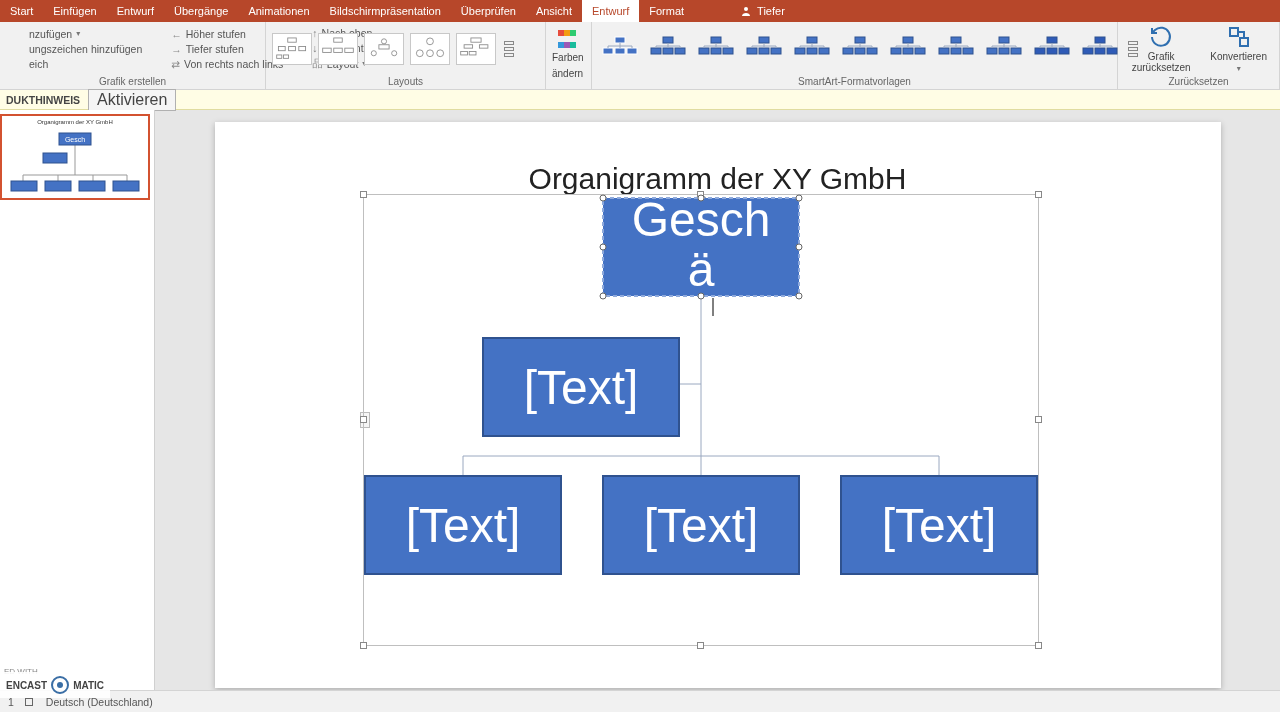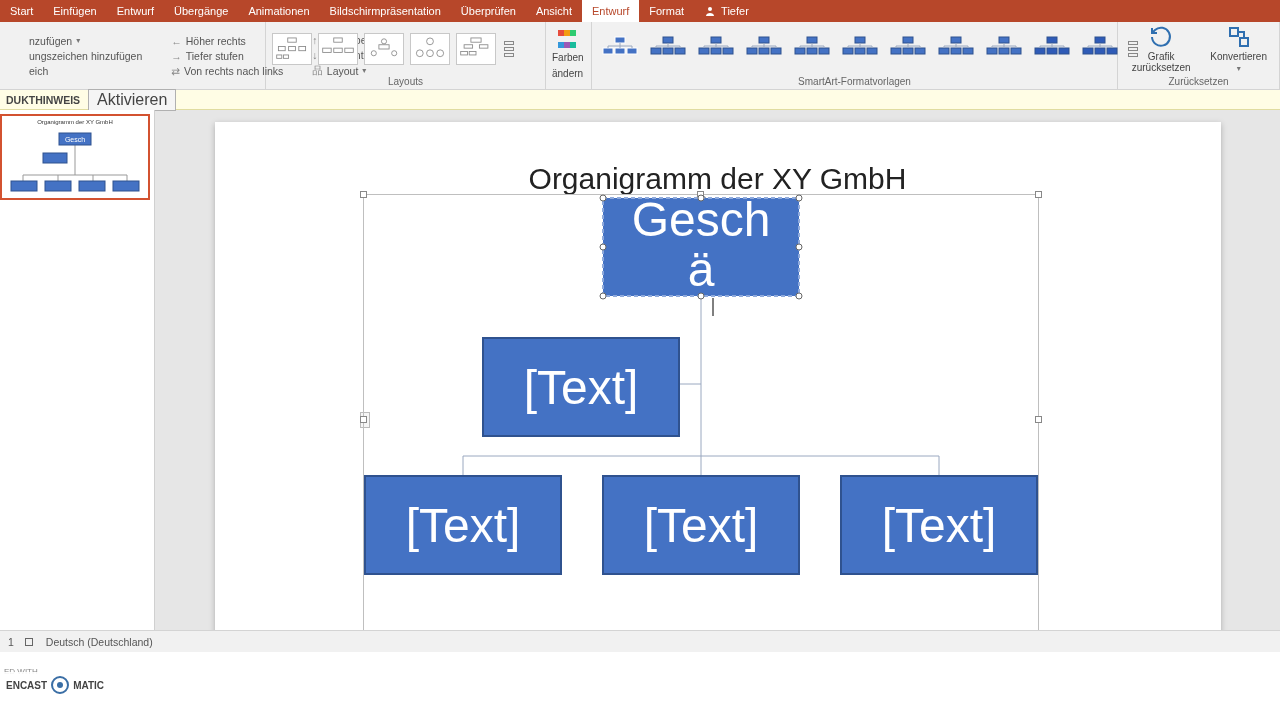--- a/index.html
+++ b/index.html
@@ -1,18 +1,18 @@
 <!DOCTYPE html>
 <html><head>
 <meta charset="utf-8">
 <style>
 * { margin: 0; padding: 0; box-sizing: border-box; font-family: "Segoe UI", Arial, sans-serif; }
 html, body { width: 1280px; height: 720px; overflow: hidden; background: #fff; }
 
-.titlebar { height: 22px; background: #b7472a; color: #fff; display: flex; align-items: stretch; font-size: 11px; }
+.titlebar { height: 22px; background: #b7472a; color: #fff; display: flex; align-items: stretch; font-size: 11px; gap: 36px; }
 .tabs { display: flex; height: 100%; }
 .tab { padding: 0 10px; display: flex; align-items: center; color: #fff; cursor: pointer; }
 .tab.active { background: #fff; color: #b7472a; }
 .tell-me { display: flex; align-items: center; gap: 5px; padding: 0 10px; color: #fff; flex: 1; }
 .tell-me svg { width: 12px; height: 12px; }
 .share { display: flex; align-items: center; gap: 5px; padding: 0 10px; }
 
 .ribbon { height: 68px; background: #f1f1f1; border-bottom: 1px solid #d4d4d4; display: flex; font-size: 11px; color: #444; }
 .group { border-right: 1px solid #d4d4d4; display: flex; flex-direction: column; }
 .group-body { flex: 1; display: flex; align-items: center; padding: 2px 6px; gap: 6px; }
@@ -35,21 +35,21 @@
 .style-thumb svg { width:40px; height:26px; }
 .style-more { width: 14px; display:flex; flex-direction:column; gap:2px; align-items:center; justify-content:center;}
 .style-more div{width:10px;height:4px;border:1px solid #888;}
 
 .big-btn { display:flex; flex-direction:column; align-items:center; justify-content:center; gap:2px; padding:0 6px; font-size:10px; color:#444; text-align:center; }
 .big-btn svg{width:24px;height:24px;}
 
 .notice { height: 20px; background: #fffde5; border-bottom: 1px solid #e0dca0; display:flex; align-items:center; font-size:10.5px; color:#444; padding: 0 6px; gap:8px;}
 .notice .btn { border:1px solid #b0b0b0; padding:1px 8px; background:#f5f5f5; font-size:16px; }
 
-.work { display:flex; height: 520px; background:#e6e6e6; }
+.work { display:flex; height: 580px; background:#e6e6e6; }
 .thumbs { width: 155px; background:#fff; border-right:1px solid #d0d0d0; padding: 4px 0 0 0; overflow:hidden;}
 .thumb { margin: 0 4px 6px 0; border:2px solid #d35230; background:#fff; height: 86px; padding:3px; position:relative;}
 .thumb .ttl{font-size:6px; text-align:center; color:#333;}
 .thumb svg{width:100%;height:70px;}
 
 .canvas-wrap { flex:1; display:flex; justify-content:center; padding: 12px 20px; overflow:hidden;}
 .slide { width: 1006px; height: 566px; background:#fff; box-shadow: 0 2px 6px rgba(0,0,0,0.25); position:relative; }
 .slide-title { position:absolute; top: 40px; left:0; right:0; text-align:center; font-size: 30px; color:#222; }
 
 .sa-frame { position:absolute; left: 148px; top: 72px; width: 676px; height: 452px; border:1px solid #bfbfbf; }
@@ -110,21 +110,21 @@
         <div class="item">
             <span>ungszeichen hinzufügen</span>
           </div>
         <div class="item">
             <span>eich</span>
           </div>
       </div>
       <div class="create-col">
         <div class="item">
             <span style="color:#888">←</span> 
-            <span>Höher rechts</span>
+            <span>Höher stufen</span>
           </div>
         <div class="item">
             <span style="color:#888">→</span> 
             <span>Tiefer stufen</span>
           </div>
         <div class="item">
             <span style="color:#888">⇄</span> 
             <span>Von rechts nach links</span>
           </div>
       </div>
@@ -137,20 +137,21 @@
             <span style="color:#888">↓</span> 
             <span>Nach unten</span>
           </div>
         <div class="item">
             <span style="color:#888">品</span> 
             <span>Layout</span> 
             <span class="chev">▾</span>
           </div>
       </div>
     </div>
+    <div class="group-label">Grafik erstellen</div>
   </div>
 
   <div class="group" style="width:280px">
     <div class="group-body">
       <div class="layout-thumb">
           <svg viewBox="0 0 40 30">
             <rect x="15" y="2" width="10" height="5" fill="none" stroke="#888"></rect>
             <rect x="4" y="12" width="8" height="5" fill="none" stroke="#888"></rect>
             <rect x="16" y="12" width="8" height="5" fill="none" stroke="#888"></rect>
             <rect x="28" y="12" width="8" height="5" fill="none" stroke="#888"></rect>

